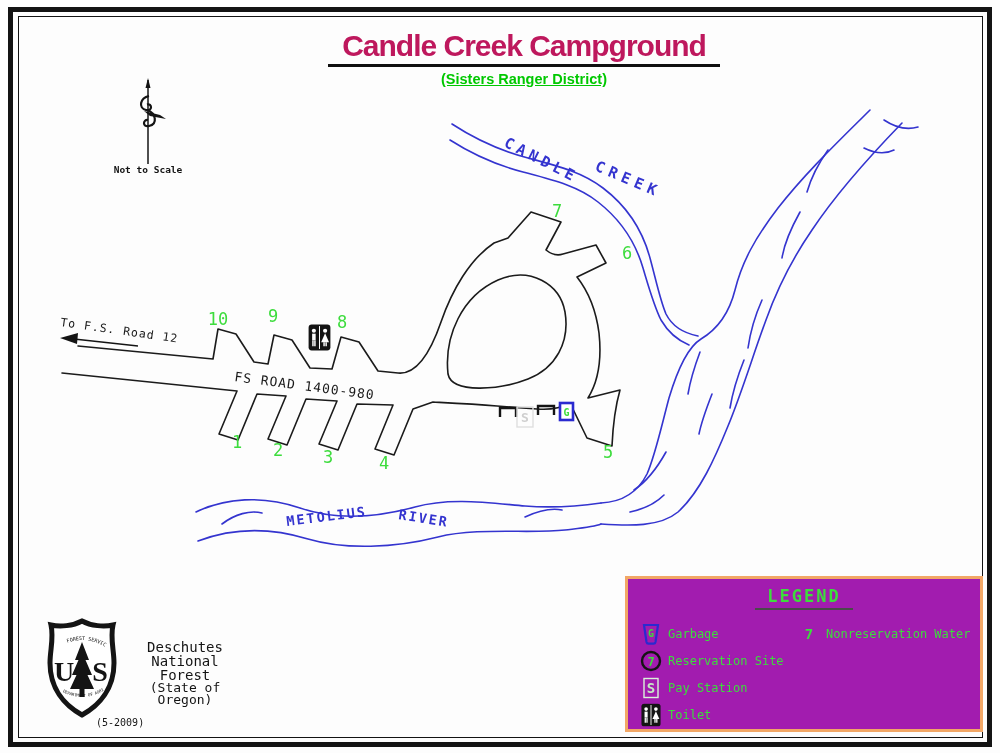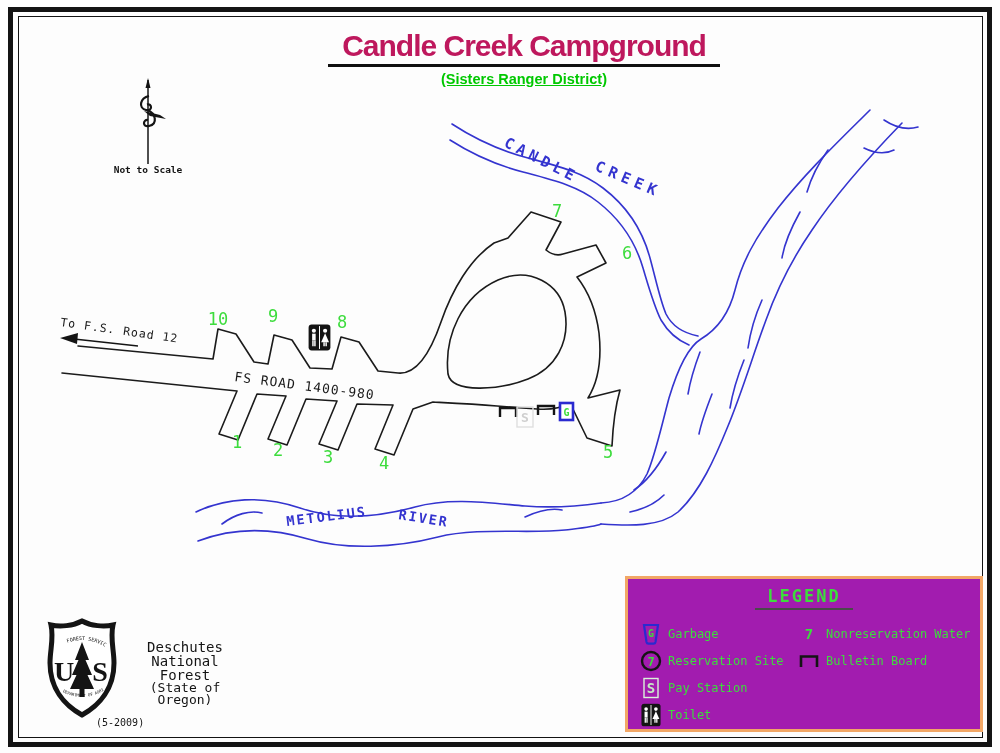--- a/index.html
+++ b/index.html
@@ -236,28 +236,20 @@
     </div>
   </div>
 
   <div class="legend-col right">
     <div class="lrow">
       <span class="ic">
           <span class="nonres-num">7</span>
         </span>
       <span class="lbl">Nonreservation Water</span>
     </div>
-    <div class="lrow">
-      <span class="ic">
-        <svg width="20" height="14" viewBox="0 0 20 14">
-          <path d="M2,13 L2,2.5 L18,2.5 L18,13" fill="none" stroke="#141414" stroke-width="2.6"></path>
-        </svg>
-      </span>
-      <span class="lbl">Bulletin Board</span>
-    </div>
   </div>
 </div>
 
 <div class="shield-wrap">
   <svg width="72" height="100" viewBox="0 0 72 100">
     <path d="M36,3 C27,8 14,9 5,7 C8,20 4,32 4,45 C4,70 18,87 36,97 C54,87 68,70 68,45 C68,32 64,20 67,7 C58,9 45,8 36,3 Z" fill="#ffffff" stroke="#141414" stroke-width="5"></path>
     <path id="arcT" d="M14,28 Q36,16 58,28" fill="none"></path>
     <text font-size="5" fill="#141414"><textPath href="#arcT" startOffset="8">FOREST SERVICE</textPath></text>
     <text x="18" y="63" text-anchor="middle" style="font-family:'Liberation Serif',serif;font-size:28px;font-weight:bold;fill:#141414;">U</text>
     <text x="54" y="63" text-anchor="middle" style="font-family:'Liberation Serif',serif;font-size:28px;font-weight:bold;fill:#141414;">S</text>

